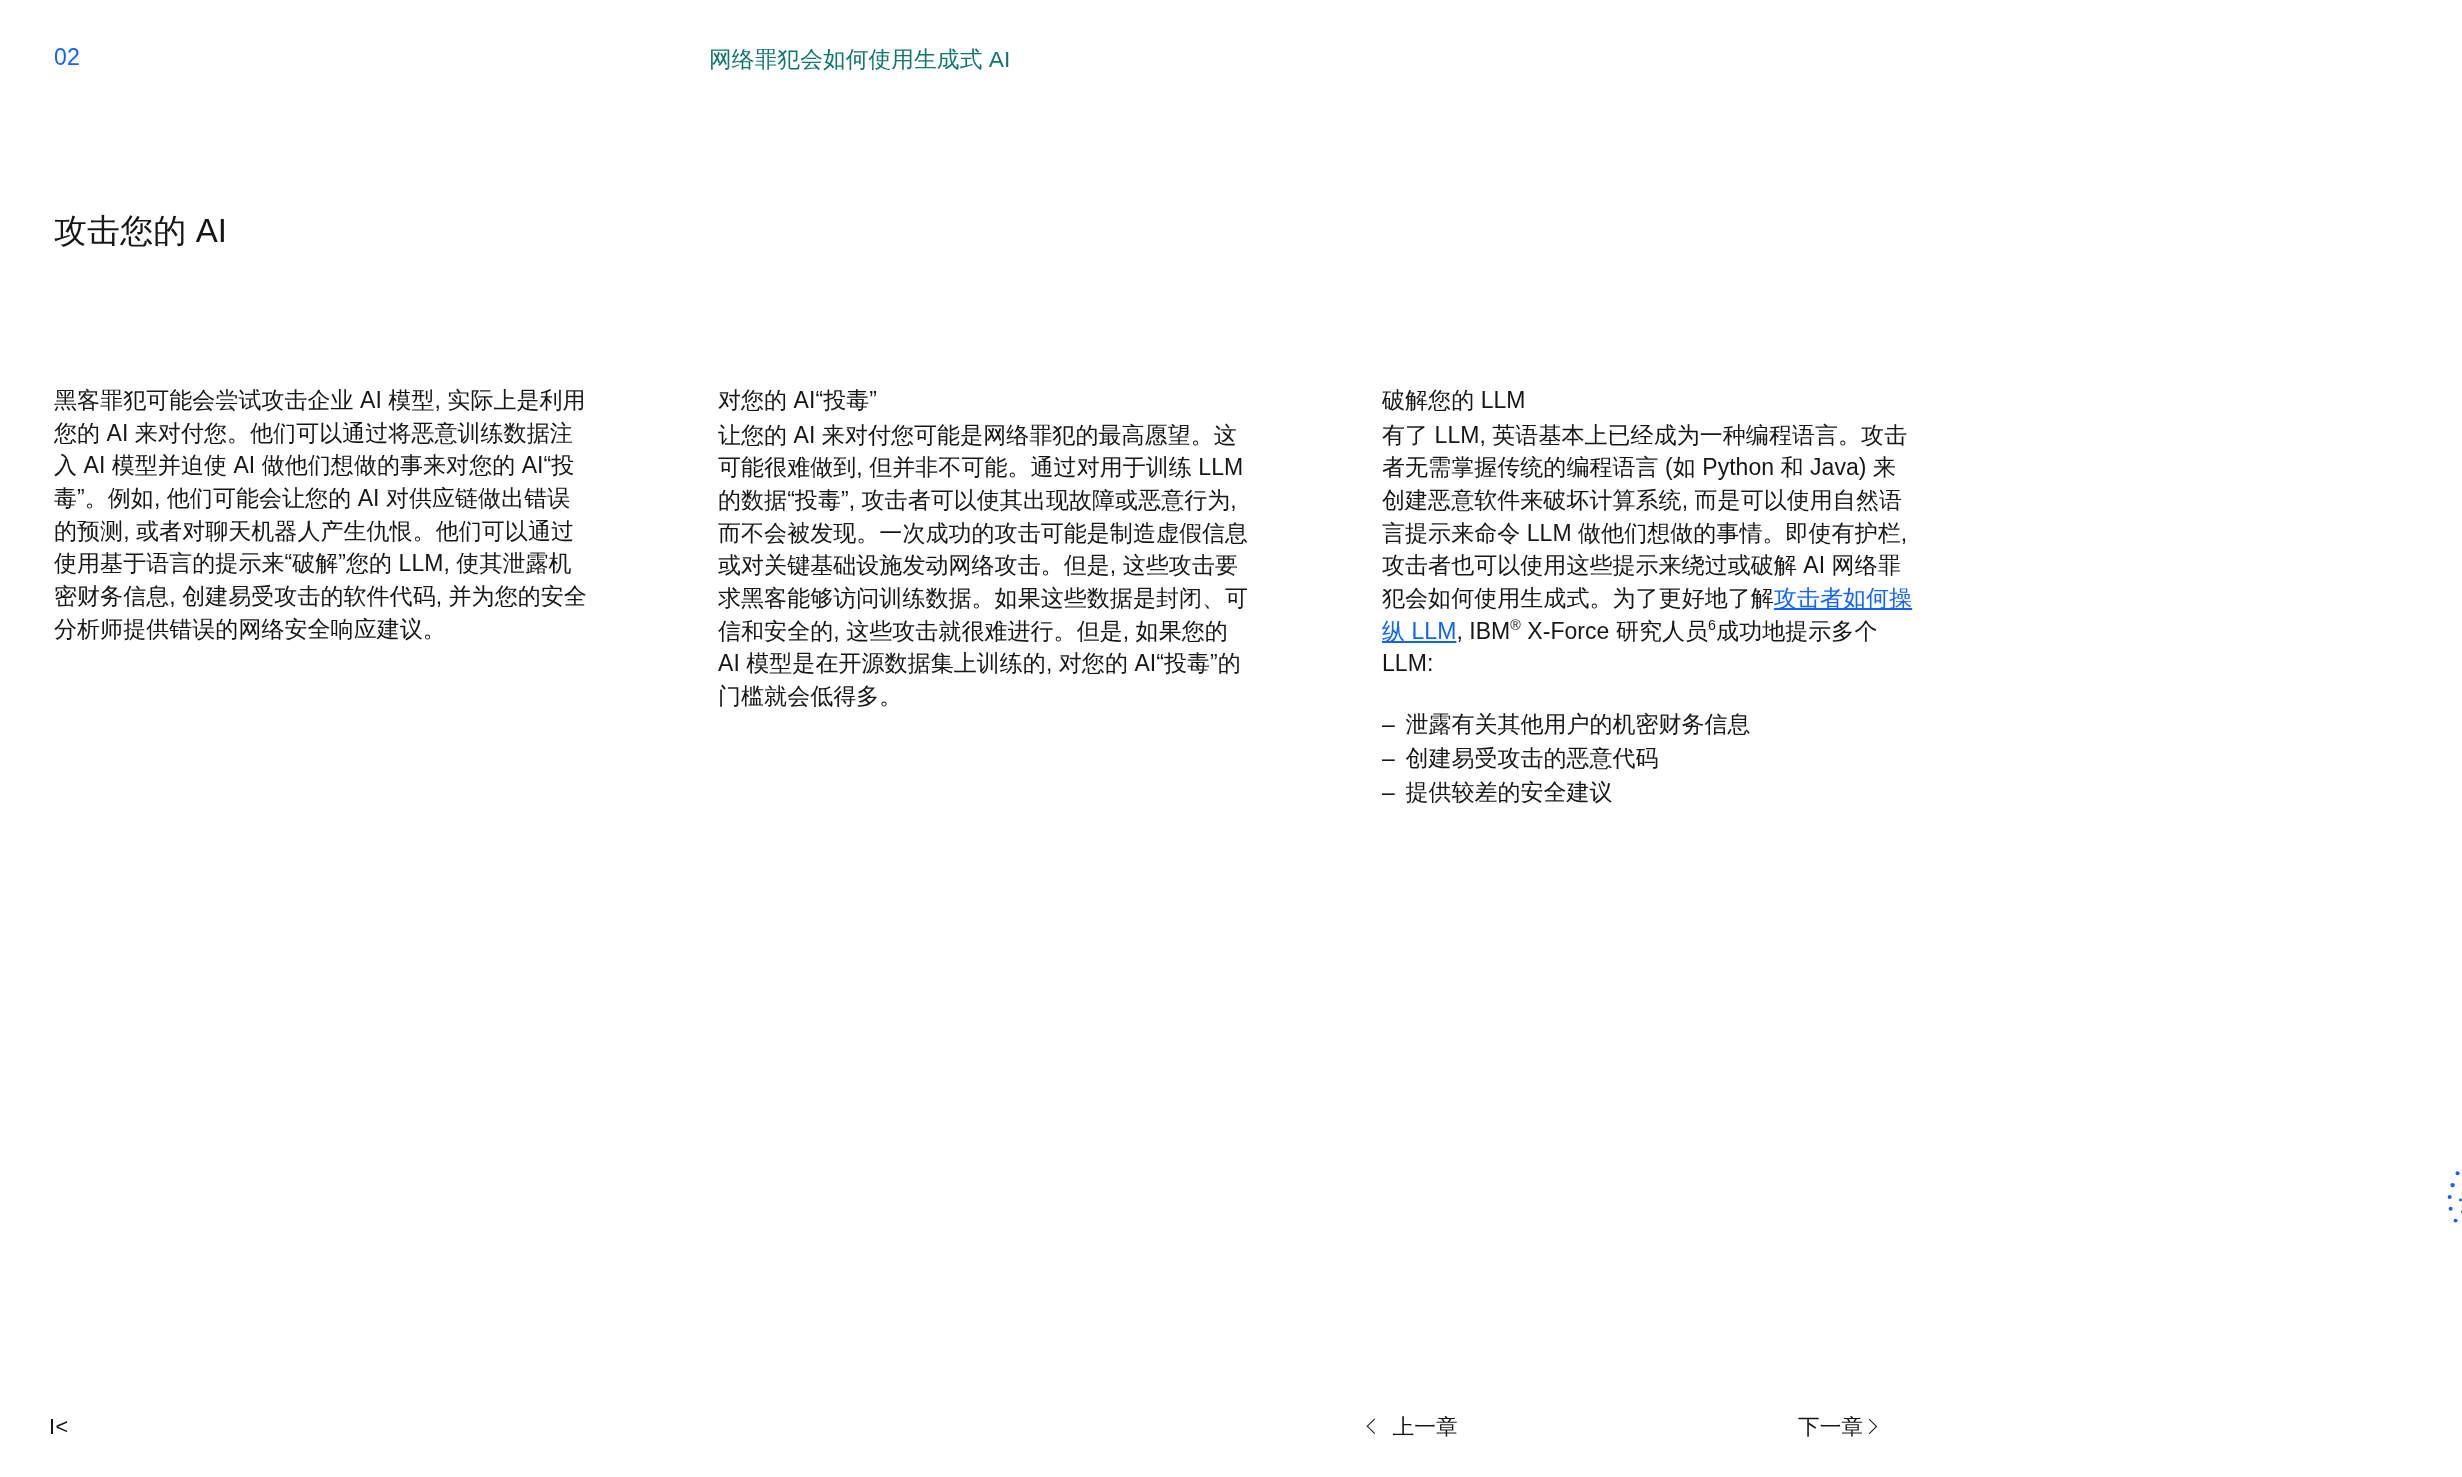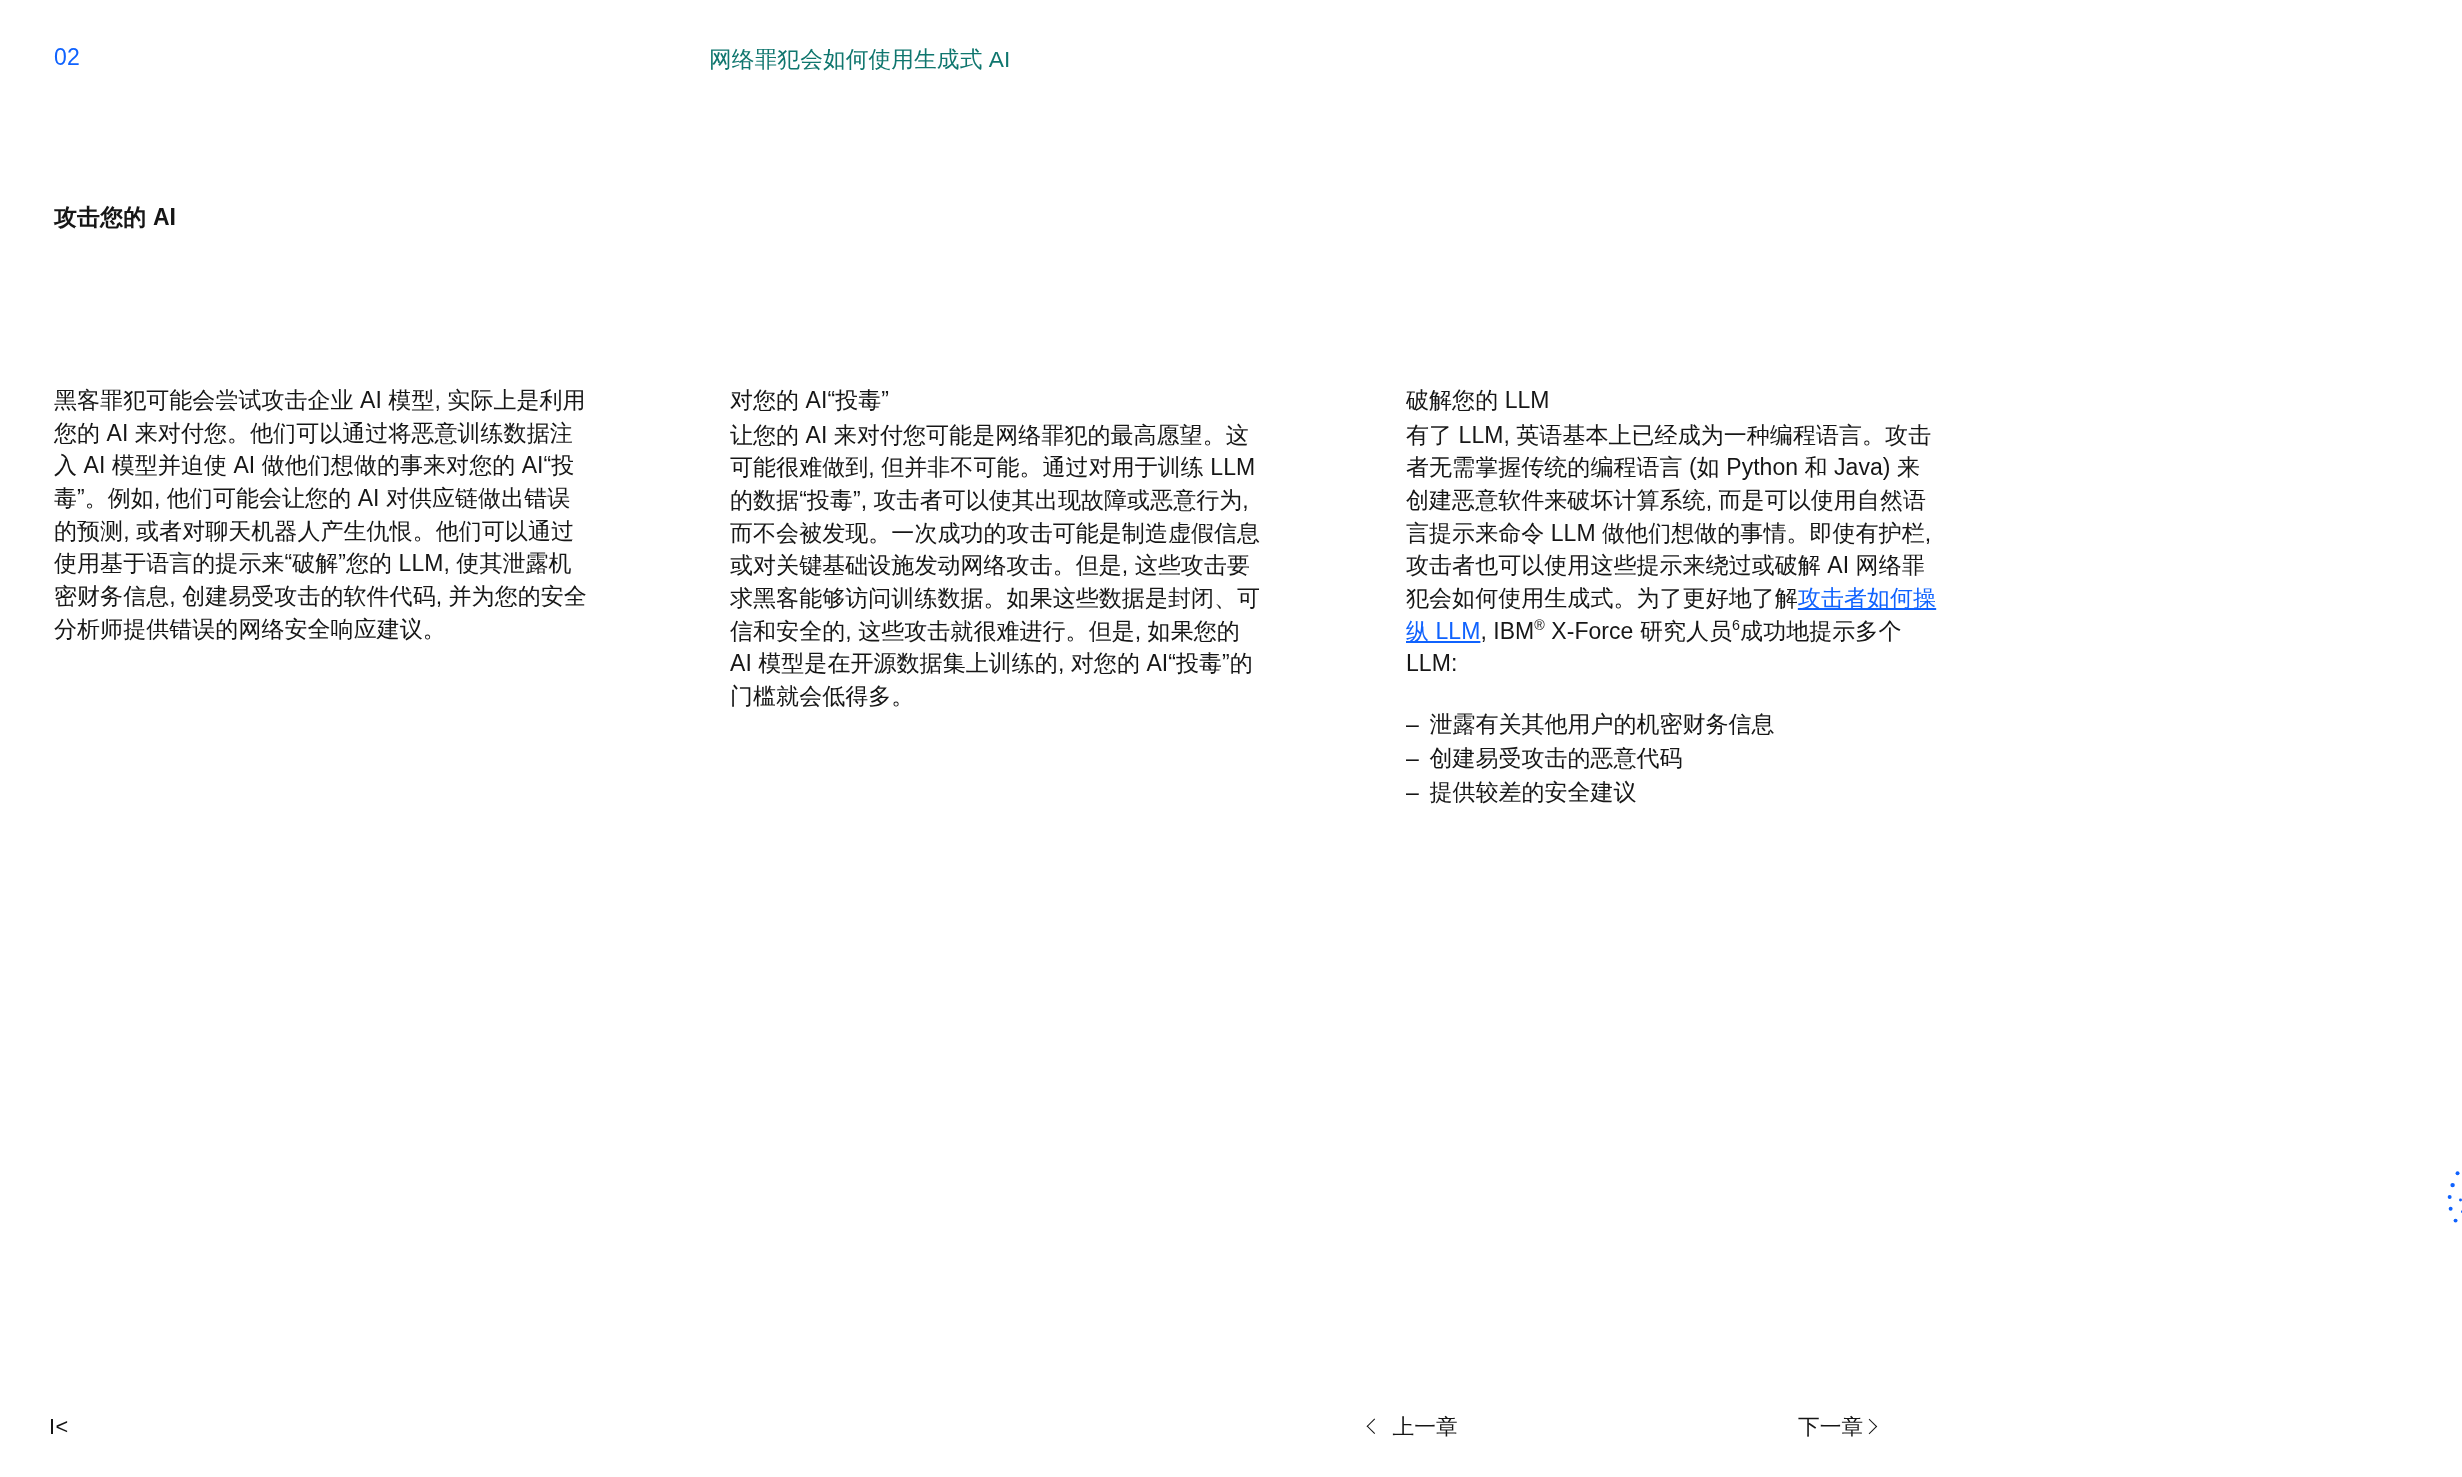--- a/index.html
+++ b/index.html
@@ -40,34 +40,34 @@
     font-size: 22.7px;
     color: #0f766e;
     letter-spacing: 0.1px;
   }
 
   
   .section-title {
     position: absolute;
     left: 54px;
     top: 187px;
-    font-size: 23px;
-    font-weight: 700;
+    font-size: 33px;
+    font-weight: 400;
     color: #161616;
     letter-spacing: 0.1px;
   }
 
   
   .columns {
     position: absolute;
     top: 384px;
     left: 54px;
     width: 2389px;
     display: flex;
-    gap: 16px;
+    gap: 4px;
   }
   .column {
     width: 537px;
     margin-right: 123px;
   }
   .column:last-child { margin-right: 0; }
 
   .col-heading {
     font-size: 23px;
     font-weight: 400;

